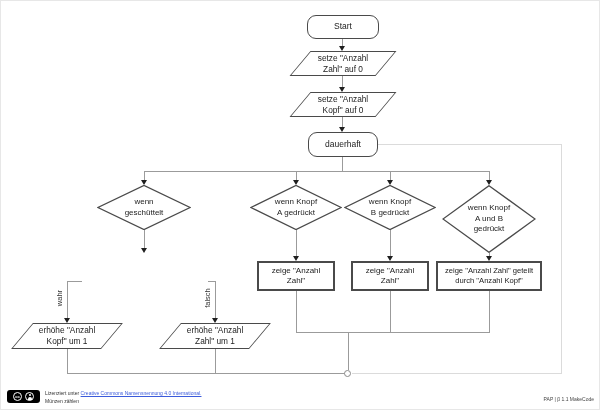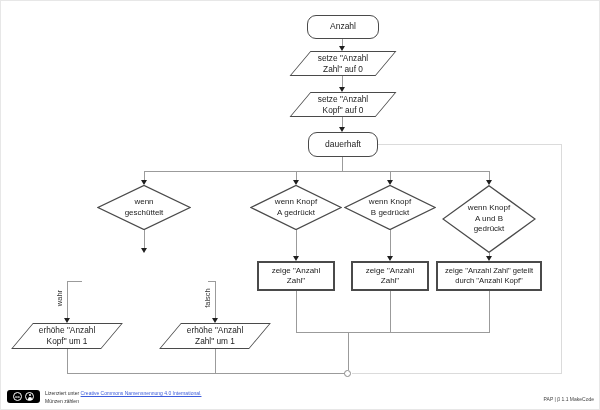--- a/index.html
+++ b/index.html
@@ -90,21 +90,21 @@
   <i class="ar" style="left:292px;top:255px"></i>
   <i class="ar" style="left:386px;top:255px"></i>
   <i class="ar" style="left:485px;top:255px"></i>
 
   <i class="junction" style="left:343px;top:369px"></i>
 
   <span class="elabel" style="left:42px;top:292px;width:34px;height:10px">wahr</span>
   <span class="elabel" style="left:190px;top:292px;width:34px;height:10px">falsch</span>
 
   <div class="node terminal" style="left:306px;top:14px;width:72px;height:24px">
-    <span class="lbl">Anzahl</span>
+    <span class="lbl">Start</span>
   </div>
 
   <div class="node para" style="left:288px;top:50px;width:108px;height:25px">
     <i class="para-bg"></i>
     <span class="lbl">setze "Anzahl
 Zahl" auf 0</span>
   </div>
 
   <div class="node para" style="left:288px;top:91px;width:108px;height:25px">
     <i class="para-bg"></i>

